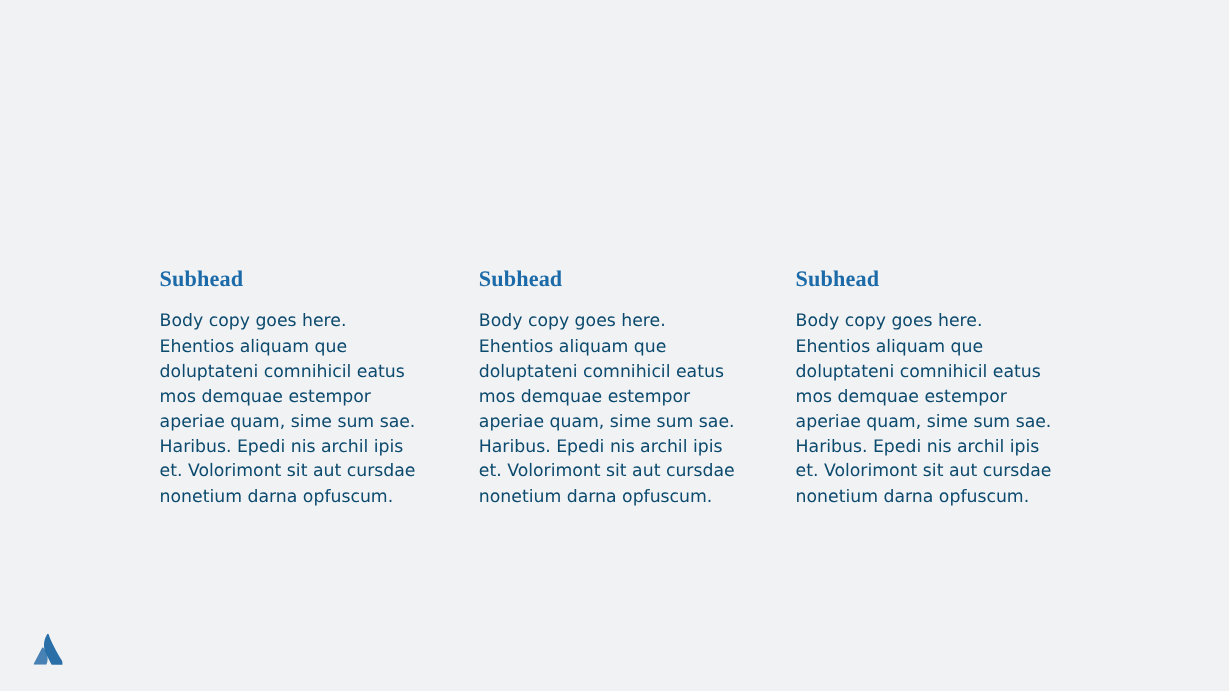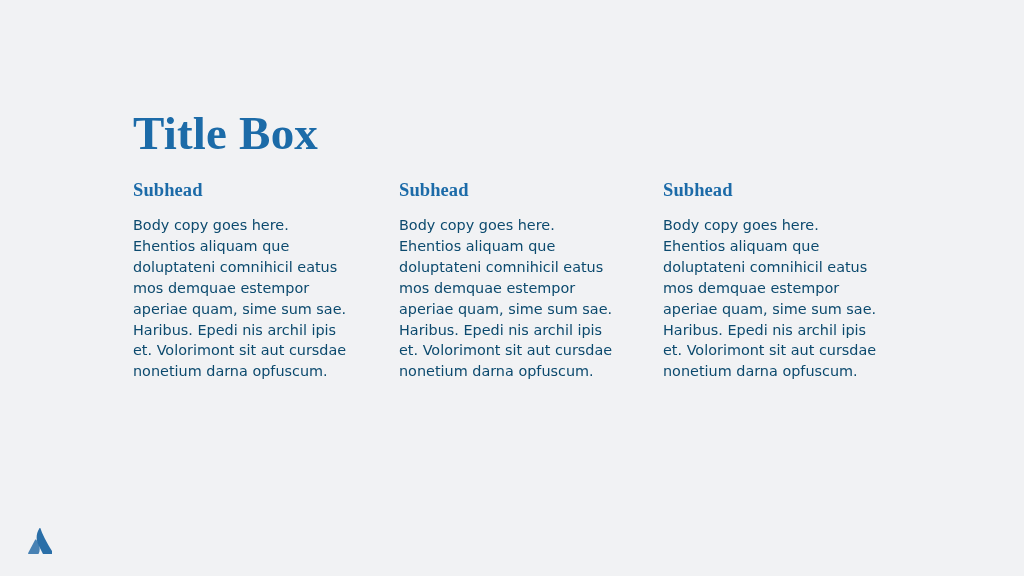--- a/index.html
+++ b/index.html
@@ -35,20 +35,21 @@
     left: 133px;
     top: 180px;
     width: 760px;
     display: flex;
     flex-direction: row;
     gap: 0px;
   }
   .column {
     width: 264px;
     margin-right: 0px;
+    margin-top: 43px;
   }
   .column + .column {
     margin-left: 0px;
   }
   .col-0 { width: 266px; }
   .col-1 { width: 264px; }
   .col-2 { width: 230px; }
   .subhead {
     font-family: "Liberation Serif", serif;
     font-weight: bold;
@@ -72,21 +73,20 @@
     width: 24px;
     height: 26px;
   }
   .logo svg { display: block; }
 </style>
 </head>
 <body>
 
 <div class="slide">
 
-  <h1 class="title">Title Box</h1>
 
   <div class="columns">
 
     <div class="column col-0">
       <h2 class="subhead">Subhead</h2>
       <p class="body-copy">Body copy goes here. Ehentios aliquam que doluptateni comnihicil eatus mos demquae estempor aperiae quam, sime sum sae. Haribus. Epedi nis archil ipis et. Volorimont sit aut cursdae nonetium darna opfuscum.</p>
     </div>
 
     <div class="column col-1">
       <h2 class="subhead">Subhead</h2>

